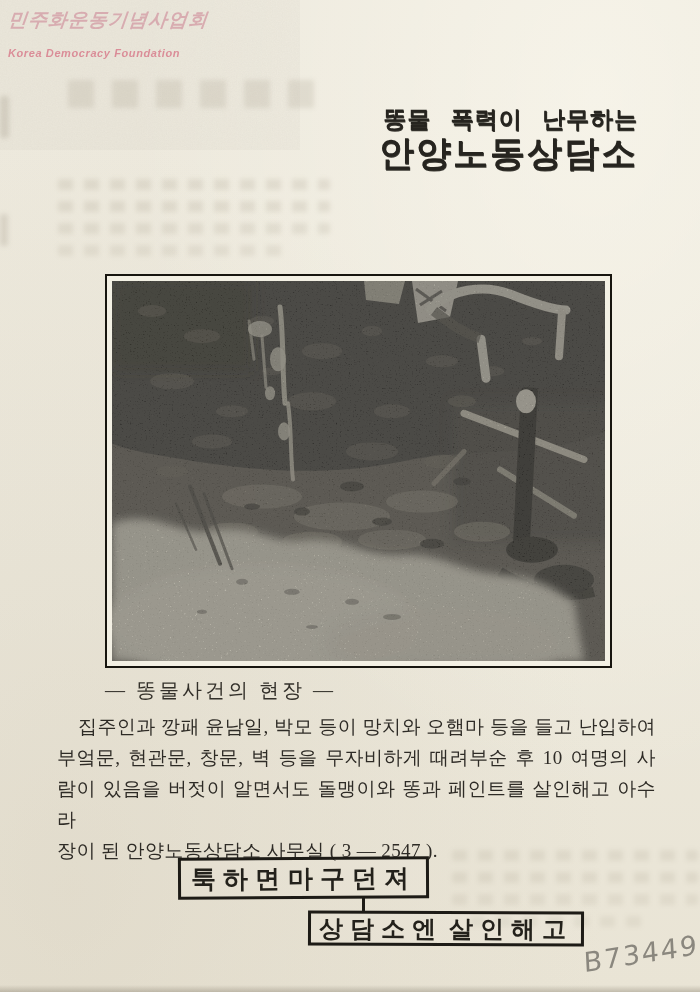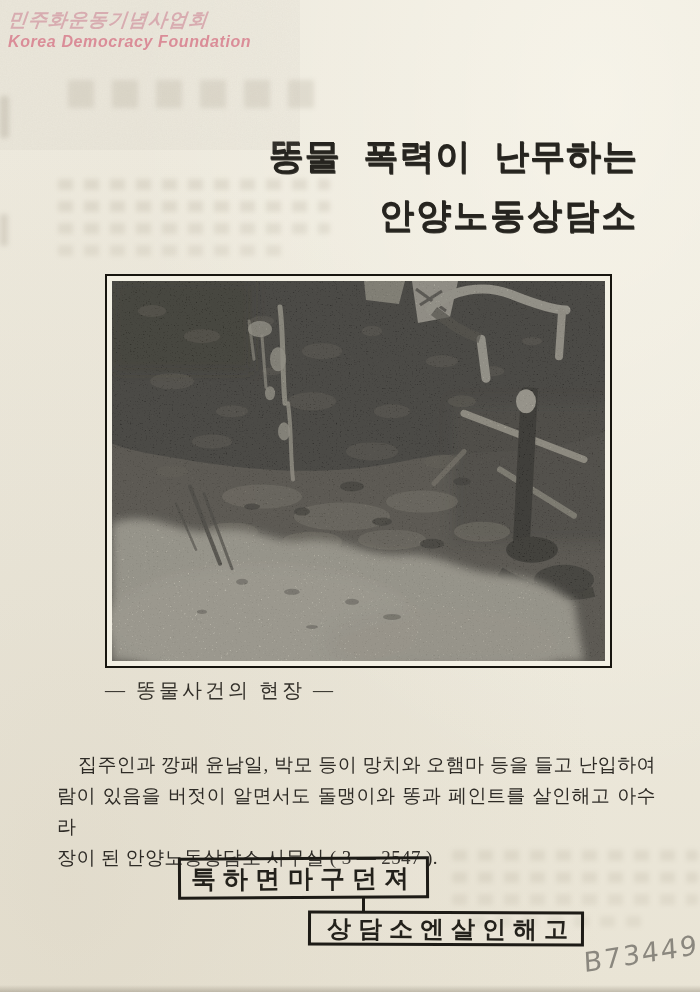--- a/index.html
+++ b/index.html
@@ -22,31 +22,31 @@
 
   
   .watermark{position:absolute;left:8px;top:10px;line-height:1.1;}
   .wm-kr{
     font-family:"Liberation Serif", serif;font-style:italic;font-weight:700;
     font-size:19px;letter-spacing:1px;color:#d9a2ab;opacity:.85;
     transform:skewX(-6deg);
   }
   .wm-en{
     font-family:"Liberation Sans", sans-serif;font-style:italic;font-weight:700;
-    font-size:16px;letter-spacing:.6px;color:#db7386;opacity:.8;margin-top:2px;
+    font-size:11px;letter-spacing:.6px;color:#db7386;opacity:.8;margin-top:16px;
   }
 
   
   .headline{
     position:absolute;top:108px;right:62px;text-align:right;
     font-family:"Liberation Sans", sans-serif;font-weight:800;color:#26241f;
   }
-  .headline .l1{font-size:35px;letter-spacing:1px;word-spacing:12px;line-height:1.0;
-    text-shadow:.6px .6px 0 #3a3832;margin-top:30px;}
-  .headline .l2{font-size:35px;letter-spacing:2px;line-height:1.0;margin-top:24px;
+  .headline .l1{font-size:23px;letter-spacing:1px;word-spacing:12px;line-height:1.0;
+    text-shadow:.6px .6px 0 #3a3832;}
+  .headline .l2{font-size:35px;letter-spacing:2px;line-height:1.0;margin-top:4px;
     text-shadow:.6px .6px 0 #3a3832;}
 
   
   .photo-frame{
     position:absolute;left:105px;top:274px;width:507px;height:394px;
     box-sizing:border-box;border:2.5px solid #17150f;background:#f3f0e4;
     padding:5px;
   }
   .photo-frame svg{display:block;width:100%;height:100%;}
 
@@ -54,34 +54,34 @@
     position:absolute;left:105px;top:677px;width:507px;
     font-size:20px;letter-spacing:3px;color:#33302a;font-weight:500;
   }
 
   
   .bodytext{
     position:absolute;left:57px;top:711px;width:599px;
     font-size:19px;line-height:31px;color:#2e2b26;letter-spacing:.4px;
   }
   .bodytext .line{text-align:justify;text-align-last:justify;white-space:normal;}
-  .bodytext .line.first{padding-left:21px;box-sizing:border-box;margin-top:38px;}
+  .bodytext .line.first{padding-left:21px;box-sizing:border-box;}
   .bodytext .line.last{text-align:right;text-align-last:left;}
 
   
   .slogan{
     position:absolute;box-sizing:border-box;border:3px solid #1d1b16;
     display:flex;justify-content:space-between;align-items:center;
     font-family:"Liberation Sans", sans-serif;font-weight:700;color:#23211b;
     background:rgba(255,255,255,0.06);
   }
   .slogan span{letter-spacing:7px;white-space:pre;}
   .slogan-1{left:178px;top:857px;width:251px;height:42px;padding:0 10px;
     font-size:25px;transform:rotate(-.3deg);}
-  .slogan-2{left:308px;top:911px;width:276px;height:35px;padding:0 16px;
+  .slogan-2{left:308px;top:911px;width:276px;height:35px;padding:0 8px;
     font-size:24px;transform:rotate(.2deg);}
   .connector{position:absolute;left:362px;top:897px;width:2.5px;height:16px;background:#1d1b16;}
 
   
   .archive-no{
     position:absolute;left:583px;top:938px;
     font-family:"DejaVu Sans", sans-serif;font-size:27px;font-weight:400;
     color:#807d75;letter-spacing:2px;
     transform:rotate(-9deg) skewX(-6deg);opacity:.9;
   }
@@ -259,20 +259,21 @@
 
       <rect x="0" y="0" width="493" height="379" filter="url(#gDark)" opacity=".45"></rect>
       <rect x="0" y="0" width="493" height="379" filter="url(#gLight)" opacity=".22"></rect>
     </svg>
   </div>
 
   <div class="caption">— 똥물사건의 현장 —</div>
 
   <div class="bodytext">
     <div class="line first">집주인과 깡패 윤남일, 박모 등이 망치와 오햄마 등을 들고 난입하여</div>
+    <div class="line">부엌문, 현관문, 창문, 벽 등을 무자비하게 때려부순 후 10 여명의 사</div>
     <div class="line">람이 있음을 버젓이 알면서도 돌맹이와 똥과 페인트를 살인해고 아수라</div>
     <div class="line last">장이 된 안양노동상담소 사무실 ( 3 — 2547 ).</div>
   </div>
 
   <div class="slogan slogan-1">
     <span>툭하면</span>
     <span>마구던져</span>
   </div>
   <div class="connector"></div>
   <div class="slogan slogan-2">

